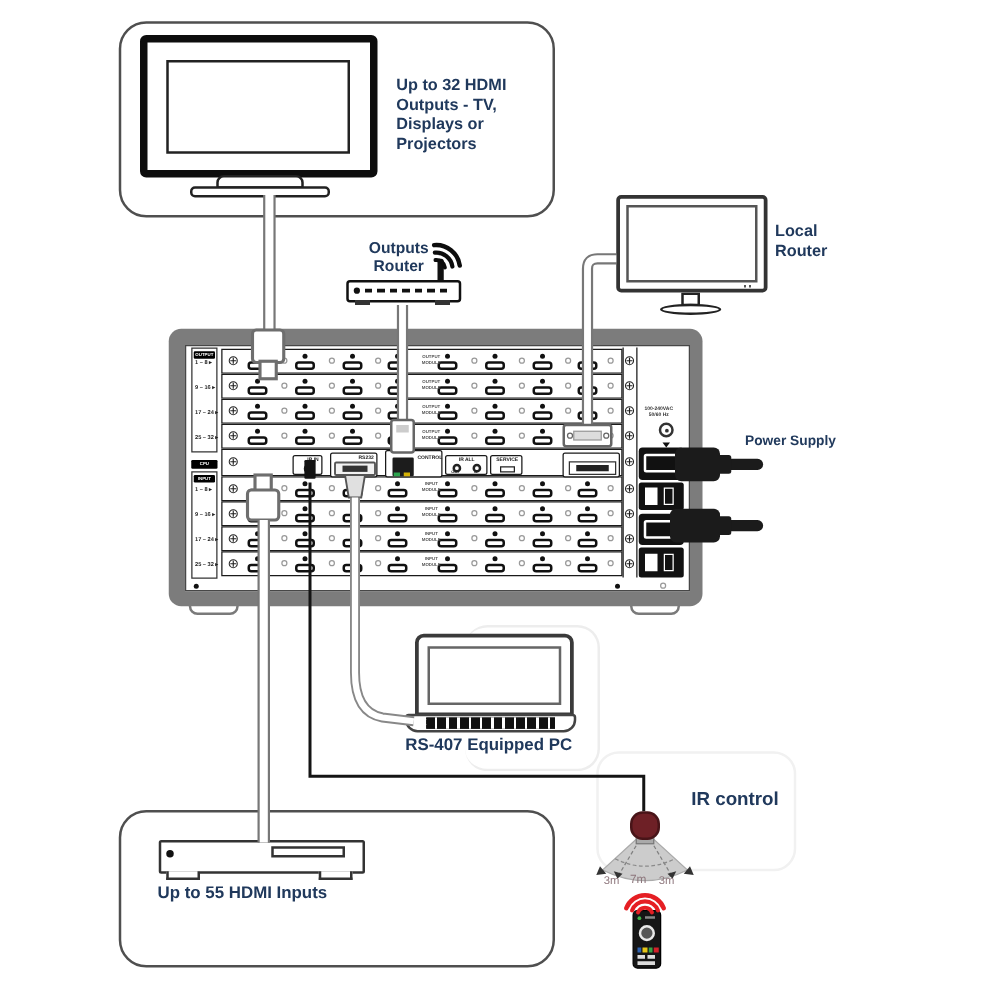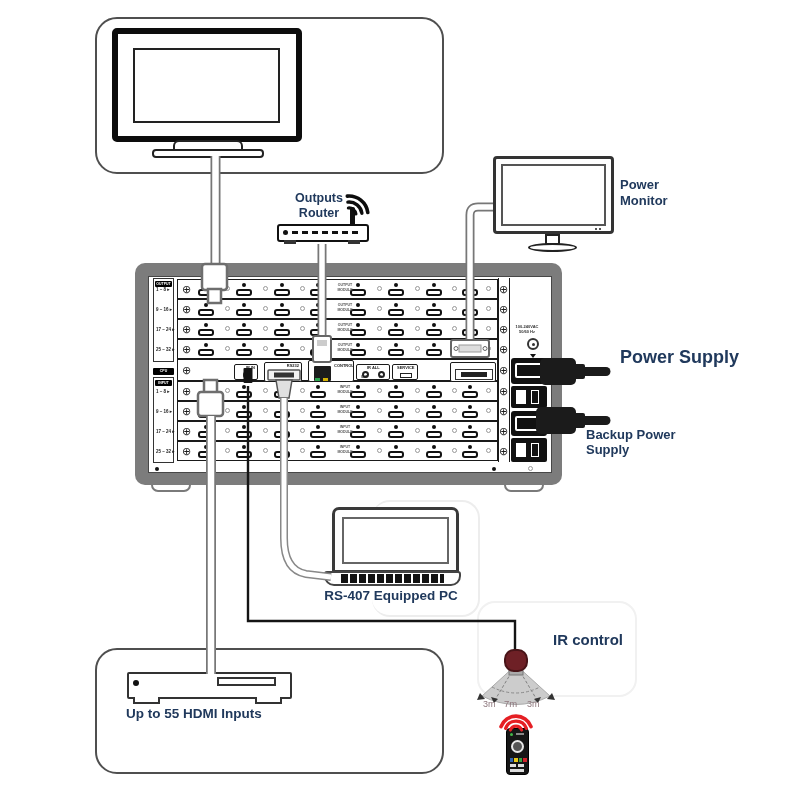--- a/index.html
+++ b/index.html
@@ -54,20 +54,21 @@
 <div id="stage">
 
   <div class="faint" style="left:372px;top:500px;width:106px;height:113px;border-left:none"></div>
   <div class="faint" style="left:477px;top:601px;width:156px;height:92px;border-color:#f1f1f1"></div>
 
   <div class="obox" style="left:95px;top:17px;width:345px;height:153px"></div>
   <div class="tv-bezel" style="left:112px;top:28px;width:190px;height:114px"></div>
   <div class="tv-screen" style="left:133px;top:48px;width:147px;height:75px"></div>
   <div class="stand" style="left:173px;top:140px;width:70px;height:11px;border-radius:6px 6px 0 0"></div>
   <div class="stand" style="left:152px;top:149px;width:112px;height:9px"></div>
+  <div class="lbl" style="left:317px;top:60px;width:104px;font-size:13px;line-height:15.5px">Up to 32 HDMI Outputs - TV, Displays or Projectors</div>
 
   <div class="obox" style="left:95px;top:648px;width:345px;height:122px"></div>
   <div class="dvd-body" style="left:127px;top:672px;width:165px;height:27px"></div>
   <div class="abs" style="left:133px;top:680px;width:6px;height:6px;border-radius:50%;background:#111"></div>
   <div class="abs" style="left:217px;top:677px;width:59px;height:9px;border:2px solid #333;background:#fff;box-sizing:border-box"></div>
   <div class="foot" style="left:133px;top:697px;width:27px;height:7px;border-top:none"></div>
   <div class="foot" style="left:255px;top:697px;width:27px;height:7px;border-top:none"></div>
   <div class="lbl" style="left:126px;top:706px;font-size:13.5px">Up to 55 HDMI Inputs</div>
 
   <div class="abs" style="left:350px;top:207px;width:5px;height:19px;background:#111;border-radius:2px"></div>
@@ -76,21 +77,21 @@
   <div class="abs" style="left:292px;top:231px;width:66px;height:3px;background:repeating-linear-gradient(90deg,#111 0 6px,transparent 6px 10px)"></div>
   <div class="foot" style="left:284px;top:240px;width:12px;height:4px"></div>
   <div class="foot" style="left:348px;top:240px;width:12px;height:4px"></div>
   <div class="lbl" style="left:283px;top:191px;width:72px;font-size:12.5px;line-height:14.5px;text-align:center">Outputs Router</div>
 
   <div class="mon-bezel" style="left:493px;top:156px;width:121px;height:78px"></div>
   <div class="mon-screen" style="left:501px;top:164px;width:105px;height:62px"></div>
   <div class="abs" style="left:595px;top:228px;width:8px;height:2px;background:repeating-linear-gradient(90deg,#555 0 2px,transparent 2px 4px)"></div>
   <div class="stand" style="left:545px;top:234px;width:15px;height:11px;border-radius:0"></div>
   <div class="stand" style="left:528px;top:243px;width:49px;height:9px;border-radius:50%"></div>
-  <div class="lbl" style="left:620px;top:177px;width:70px;font-size:13px;line-height:16px">Power Monitor</div>
+  <div class="lbl" style="left:620px;top:177px;width:70px;font-size:13px;line-height:16px">Local Router</div>
 
   <div class="lap-bezel" style="left:332px;top:507px;width:127px;height:66px"></div>
   <div class="lap-screen" style="left:342px;top:517px;width:107px;height:47px"></div>
   <div class="lap-base" style="left:324px;top:571px;width:137px;height:15px"></div>
   <div class="kbd" style="left:341px;top:574px;width:103px;height:9px"></div>
   <div class="lbl" style="left:320px;top:588px;width:142px;font-size:13.5px;text-align:center">RS-407 Equipped PC</div>
 
   <div class="chassis-foot" style="left:151px;top:477px;width:40px;height:15px"></div>
   <div class="chassis-foot" style="left:504px;top:477px;width:40px;height:15px"></div>
   <div class="chassis" style="left:135px;top:263px;width:427px;height:222px"></div>
@@ -499,19 +500,18 @@
       <rect x="505" y="650" width="22" height="21" rx="9" fill="#6e2026" stroke="#481418" stroke-width="2"></rect>
     </g>
 
     <g stroke="#e51f24" fill="none" stroke-linecap="round">
       <path d="M510.4,730 A6,6 0 0 1 521.6,730" stroke-width="3.2"></path>
       <path d="M505.7,728.3 A11,11 0 0 1 526.3,728.3" stroke-width="3.4"></path>
       <path d="M501,726.6 A16,16 0 0 1 531,726.6" stroke-width="3.6"></path>
     </g>
   </svg>
 
-  <div class="lbl" style="left:620px;top:347px;font-size:18px">Power Supply</div>
-  <div class="lbl" style="left:586px;top:427px;width:108px;font-size:13px;line-height:15px">Backup Power Supply</div>
+  <div class="lbl" style="left:596px;top:347px;font-size:11px">Power Supply</div>
   <div class="lbl" style="left:553px;top:631px;font-size:15px">IR control</div>
   <div class="range-txt" style="left:483px;top:699px;font-size:9px">3m</div>
   <div class="range-txt" style="left:504px;top:698px;font-size:9.5px">7m</div>
   <div class="range-txt" style="left:527px;top:699px;font-size:9px">3m</div>
 </div>
 
 </body></html>

